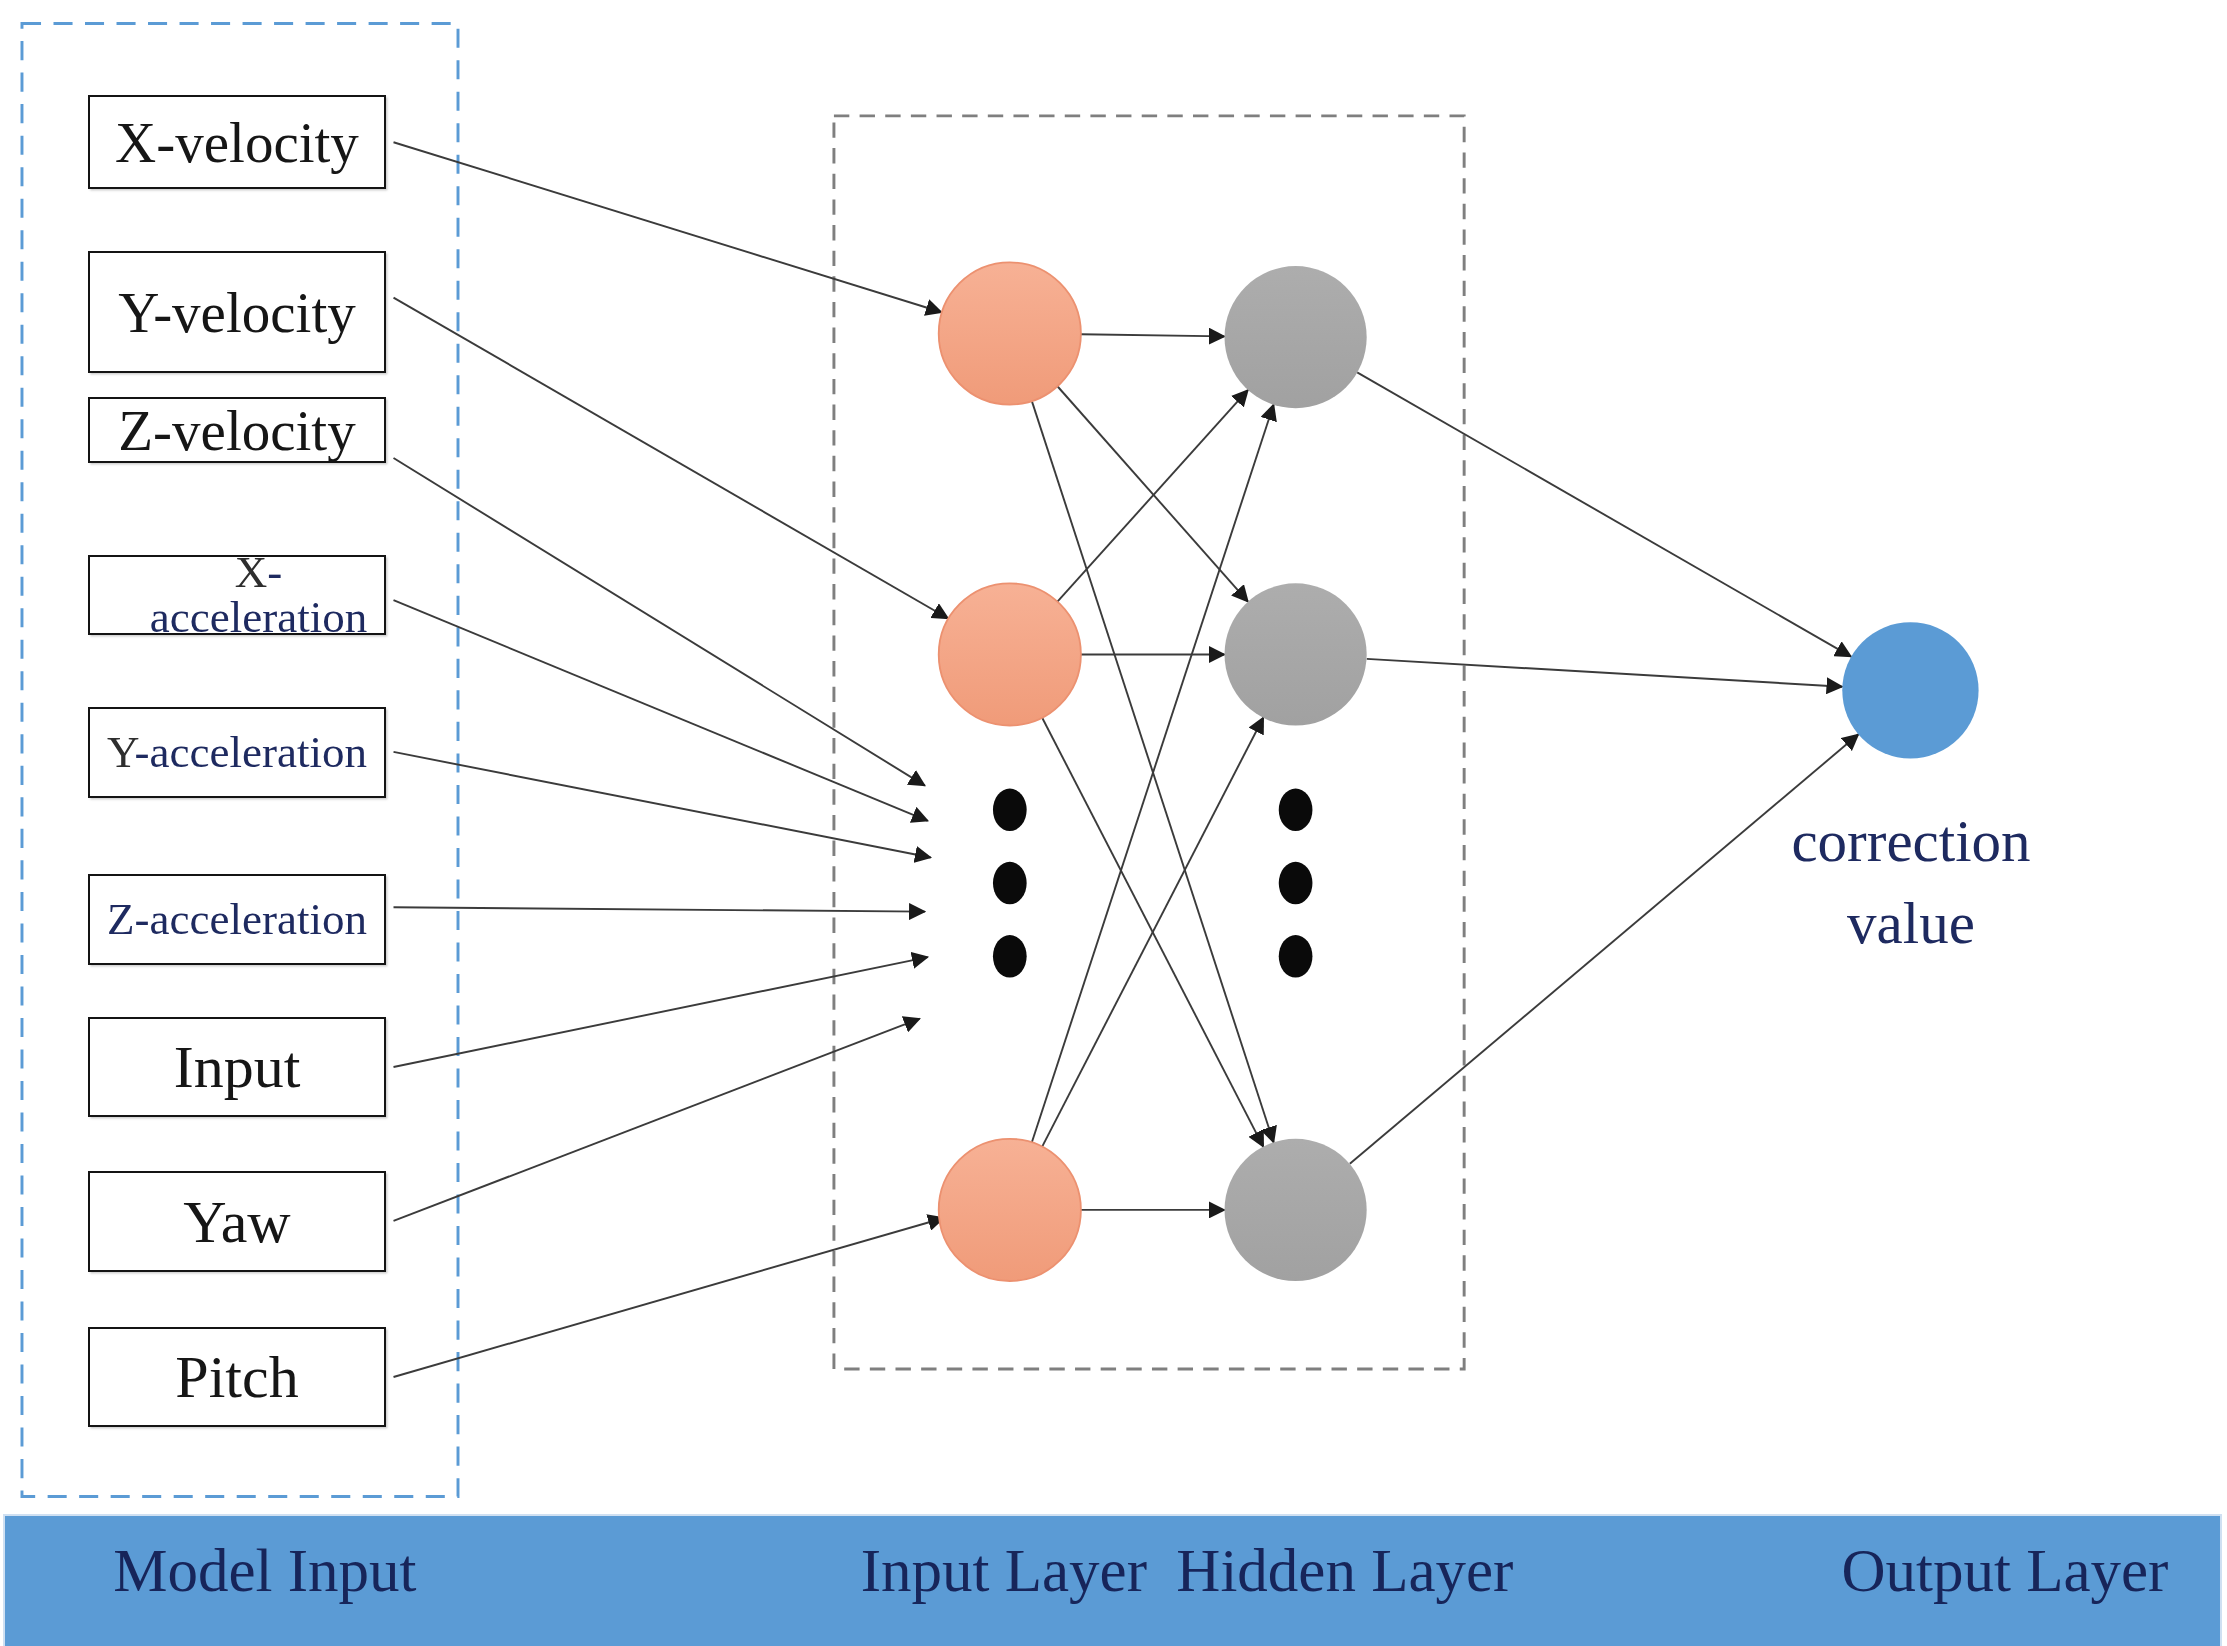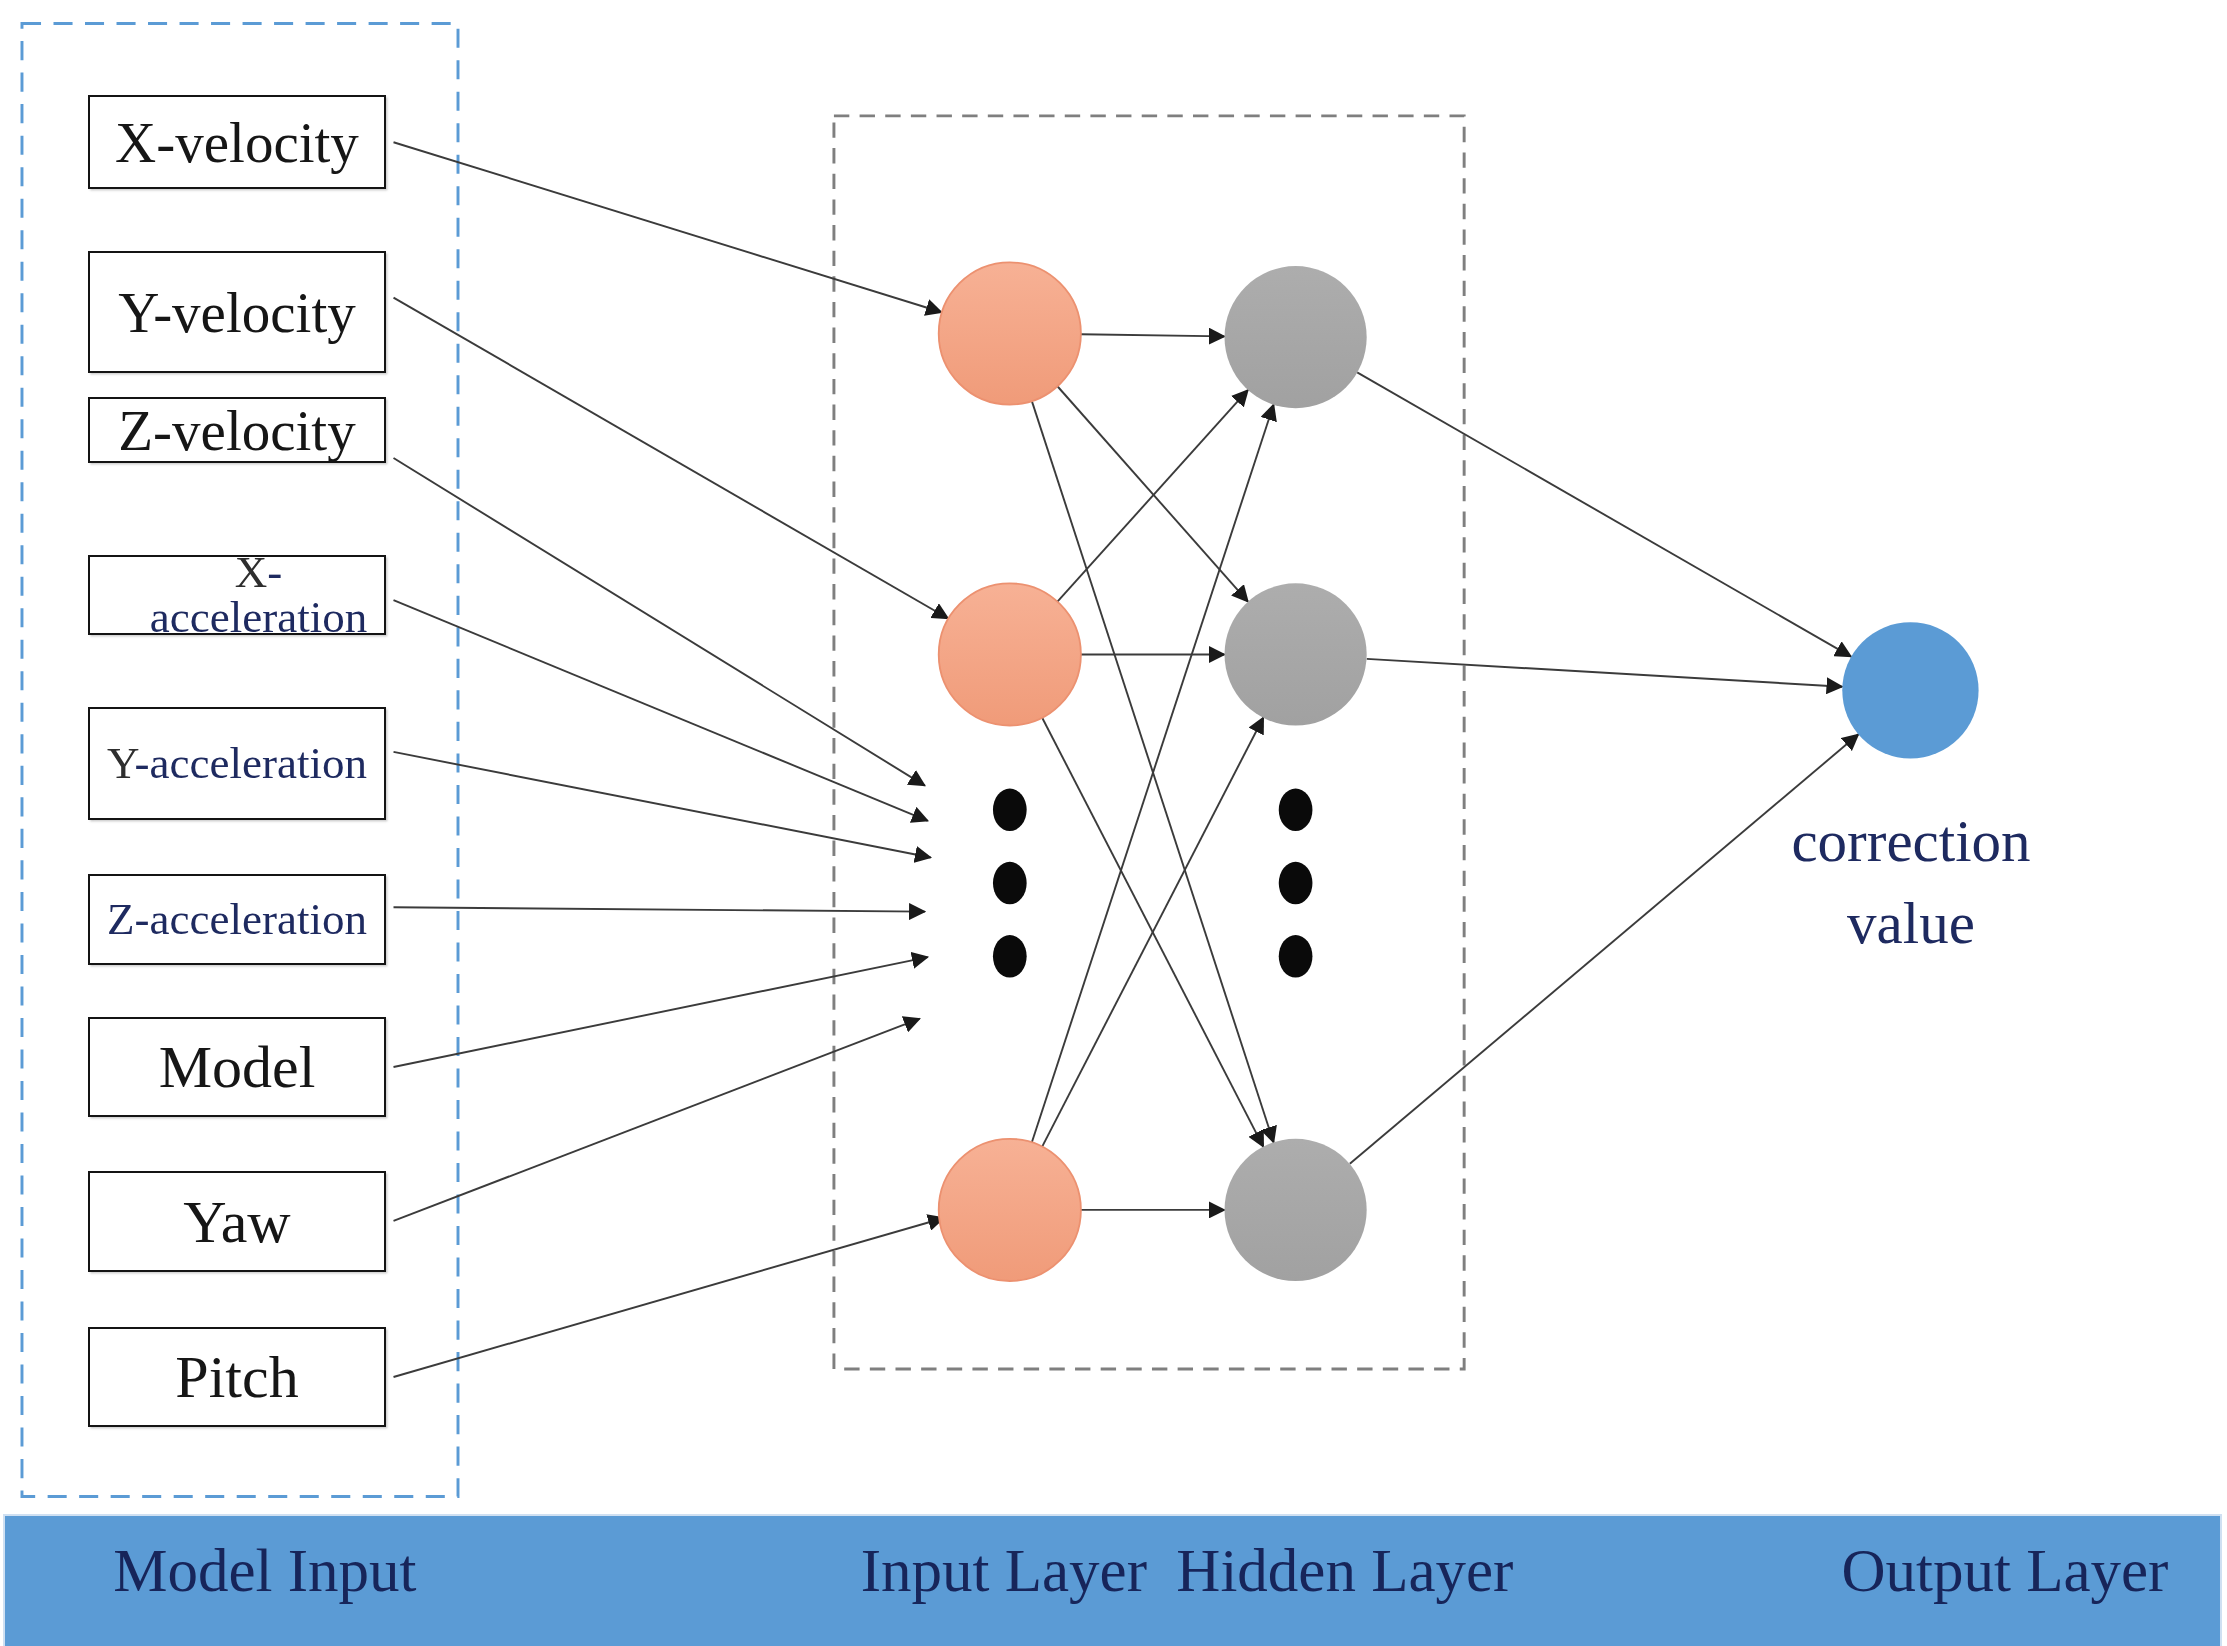--- a/index.html
+++ b/index.html
@@ -139,28 +139,28 @@
   </div>
   <div class="input-box fs-vel" style="top:251px;height:122px;align-items:center;">
     <span class="label">Y-velocity</span>
   </div>
   <div class="input-box fs-vel" style="top:397px;height:66px;">
     <span class="label">Z-velocity</span>
   </div>
   <div class="input-box fs-acc first-black" style="top:555px;height:80px;padding-left:43px;">
     <span class="label">X-acceleration</span>
   </div>
-  <div class="input-box fs-acc first-black" style="top:707px;height:113px;">
+  <div class="input-box fs-acc first-black" style="top:707px;height:91px;">
     <span class="label">Y-acceleration</span>
   </div>
   <div class="input-box fs-acc" style="top:862px;height:91px;margin-top:12px;">
     <span class="label">Z-acceleration</span>
   </div>
   <div class="input-box fs-att" style="top:1017px;height:100px;">
-    <span class="label">Model</span>
+    <span class="label">Input</span>
   </div>
   <div class="input-box fs-att" style="top:1171px;height:101px;">
     <span class="label">Yaw</span>
   </div>
   <div class="input-box fs-att" style="top:1327px;height:100px;">
     <span class="label">Pitch</span>
   </div>
 
   <div class="correction-label">correction value</div>
 

